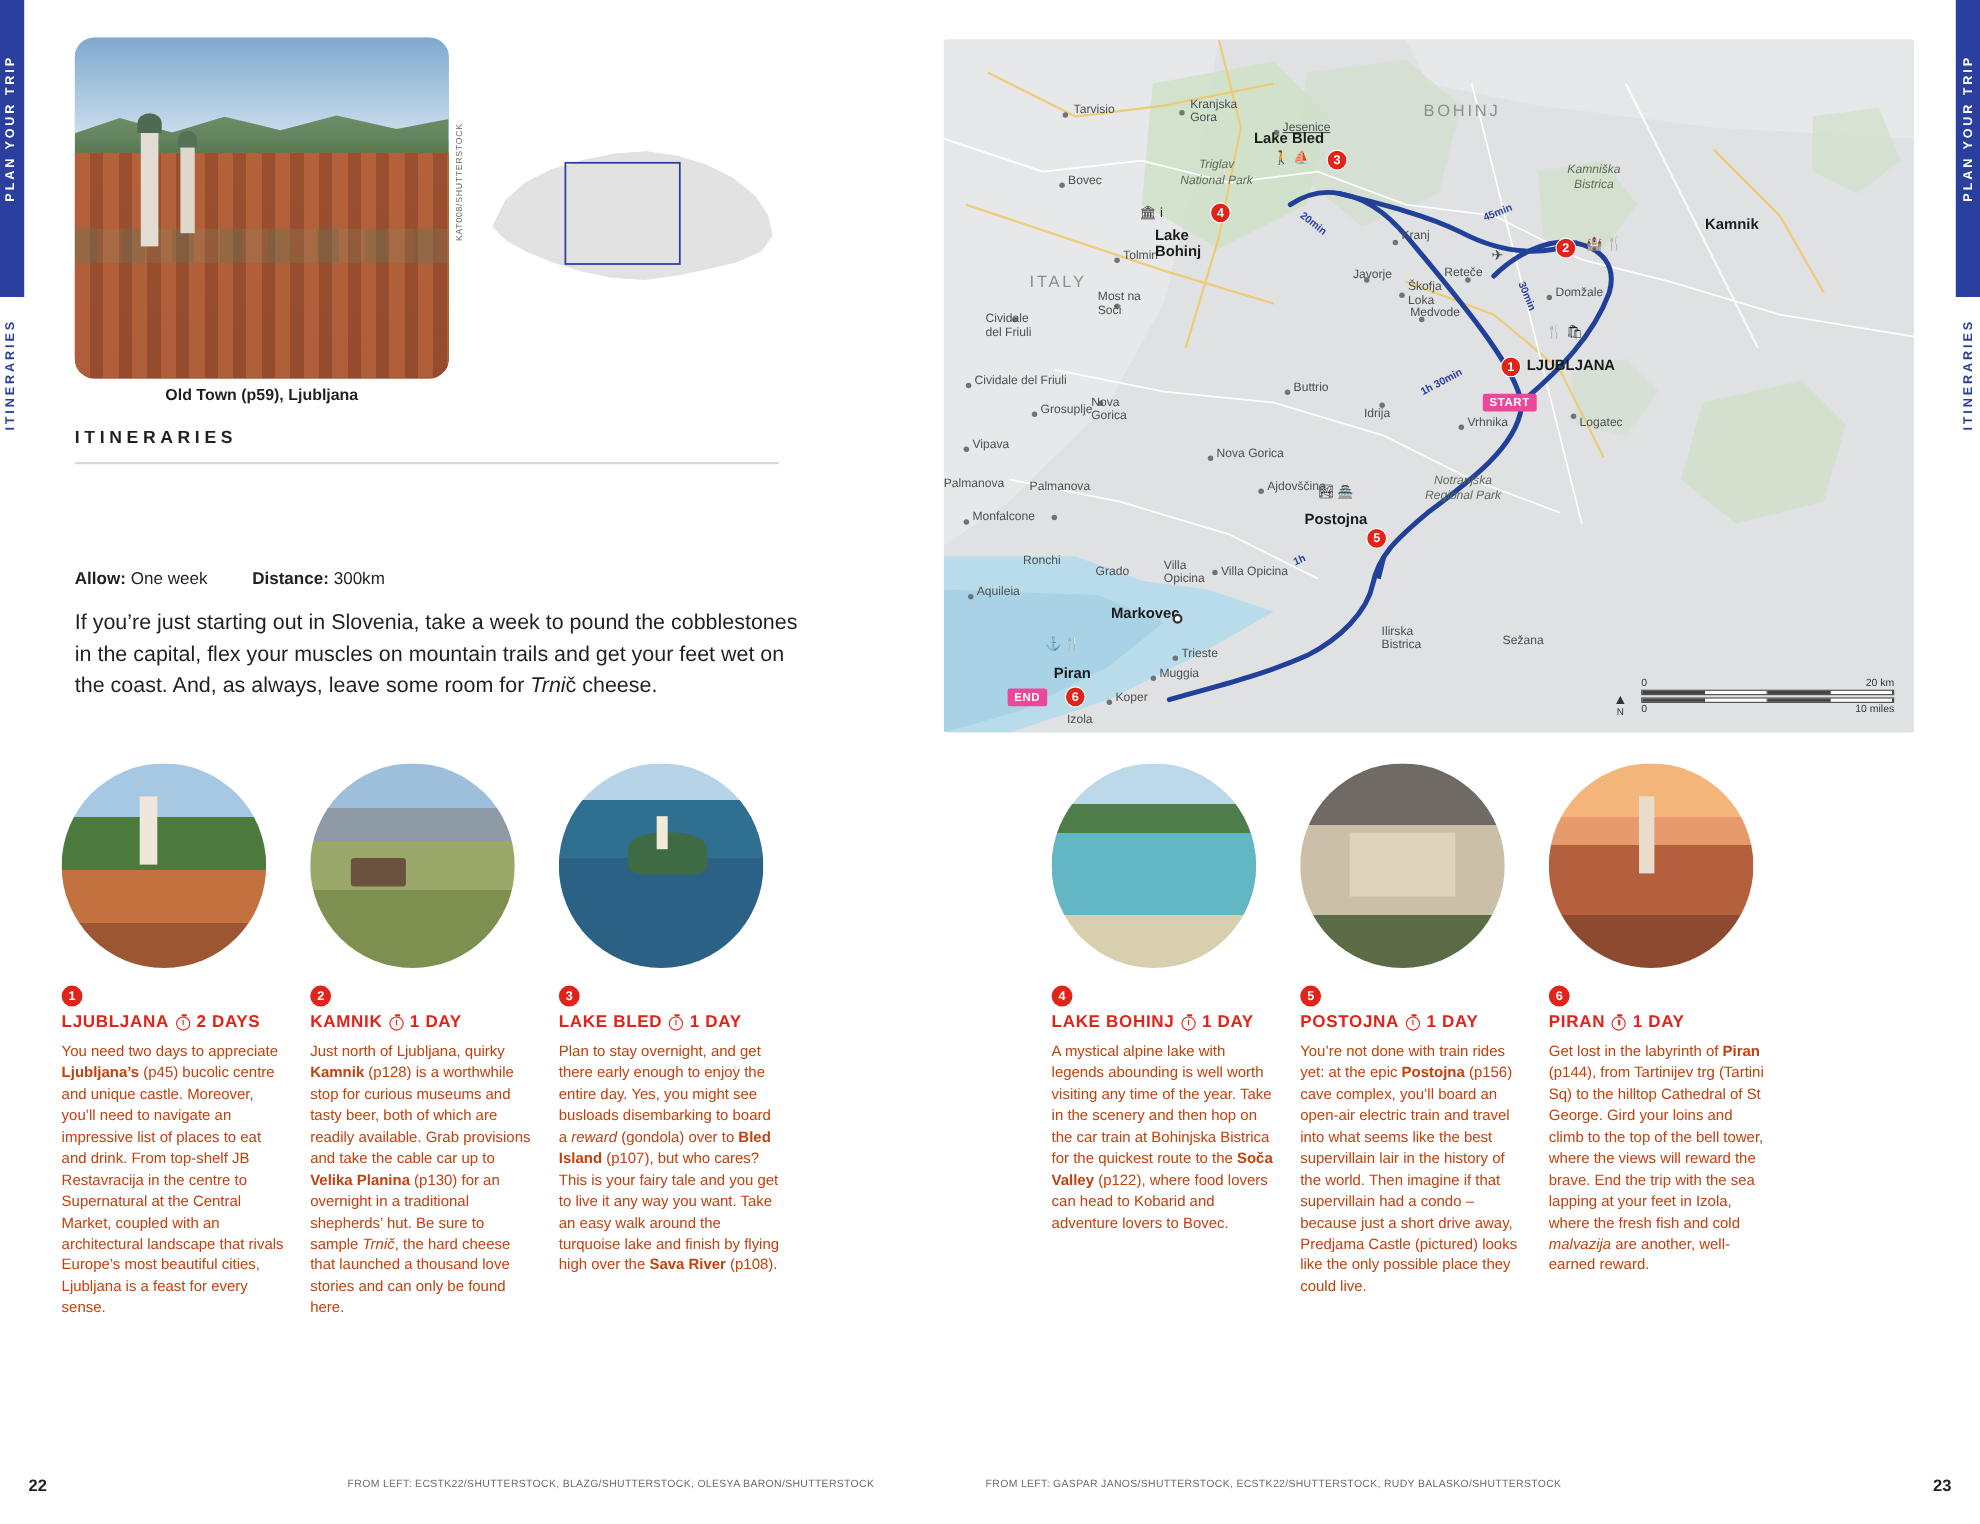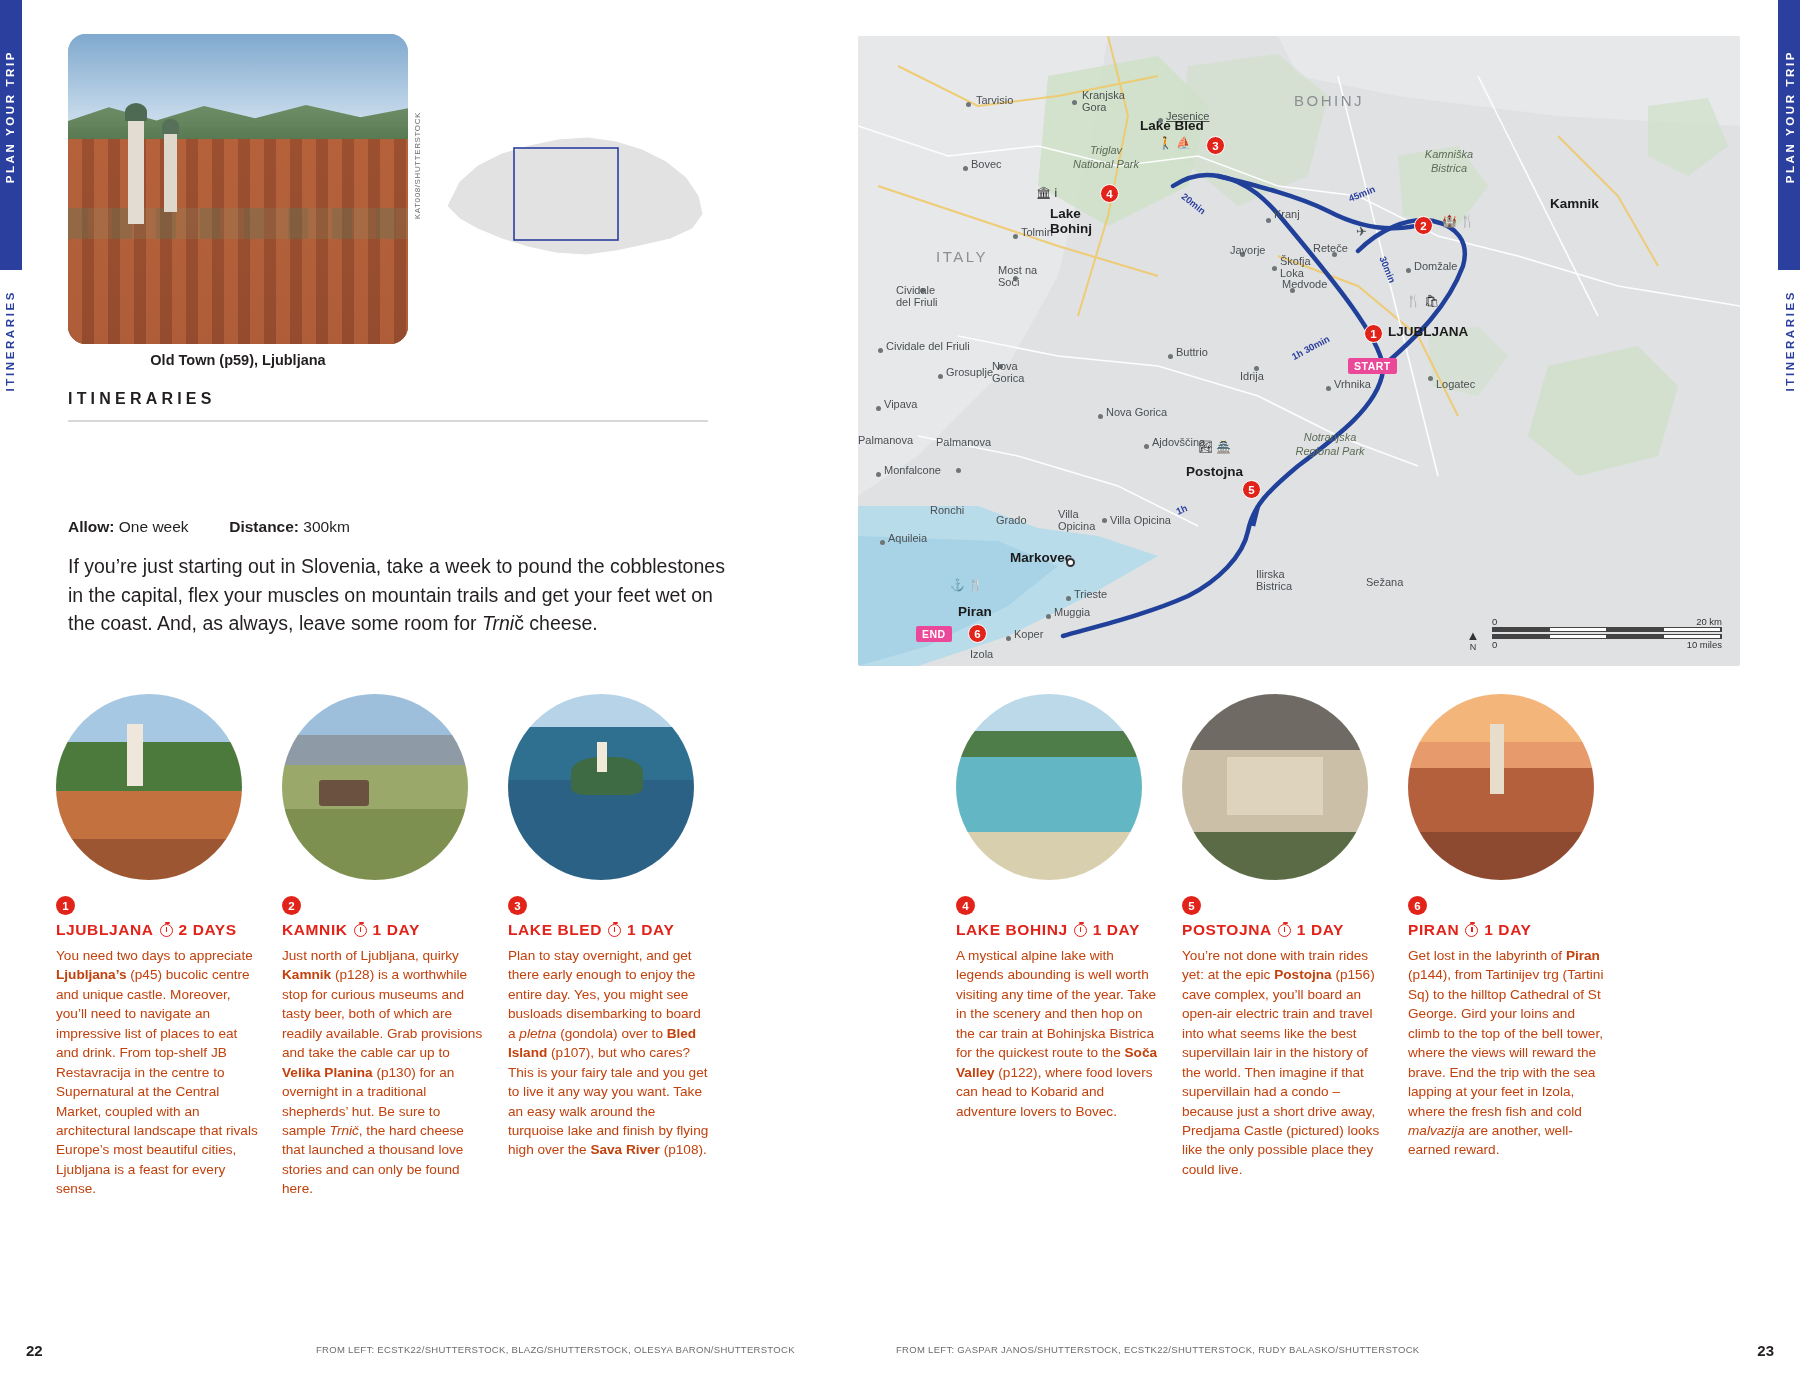--- a/index.html
+++ b/index.html
@@ -264,21 +264,21 @@
       <div class="stop">
         <div class="circle-photo">
             <div class="ph ph3"></div>
           </div>
         <div class="num">3</div>
         <h3>
           <span>LAKE BLED</span>
           <span class="clock"></span>
           <span>1 DAY</span>
         </h3>
-        <p>Plan to stay overnight, and get there early enough to enjoy the entire day. Yes, you might see busloads disembarking to board a <i>pletna</i> (gondola) over to <b>Bled Island</b> (p107), but who cares? This is your fairy tale and you get to live it any way you want. Take an easy walk around the turquoise lake and finish by flying high over the <b>Sava River</b> (p108).</p>
+        <p>Plan to stay overnight, and get there early enough to enjoy the entire day. Yes, you might see busloads disembarking to board a <i>reward</i> (gondola) over to <b>Bled Island</b> (p107), but who cares? This is your fairy tale and you get to live it any way you want. Take an easy walk around the turquoise lake and finish by flying high over the <b>Sava River</b> (p108).</p>
       </div>
 
     </div>
 
     <div class="credit-line" style="left:316px;">FROM LEFT: ECSTK22/SHUTTERSTOCK, BLAZG/SHUTTERSTOCK, OLESYA BARON/SHUTTERSTOCK</div>
     <div class="folio folio-left">22</div>
   </div>
 
   <div class="page page-right">
 

